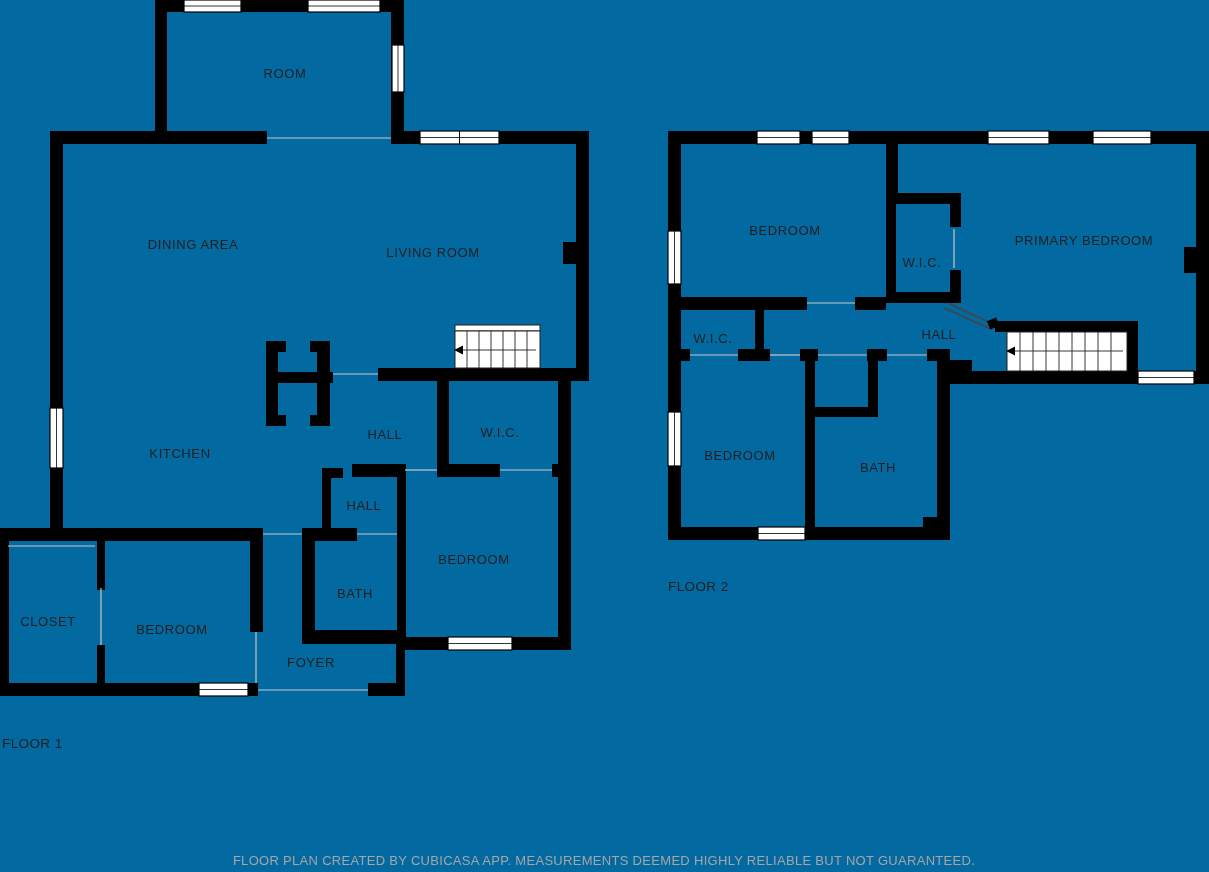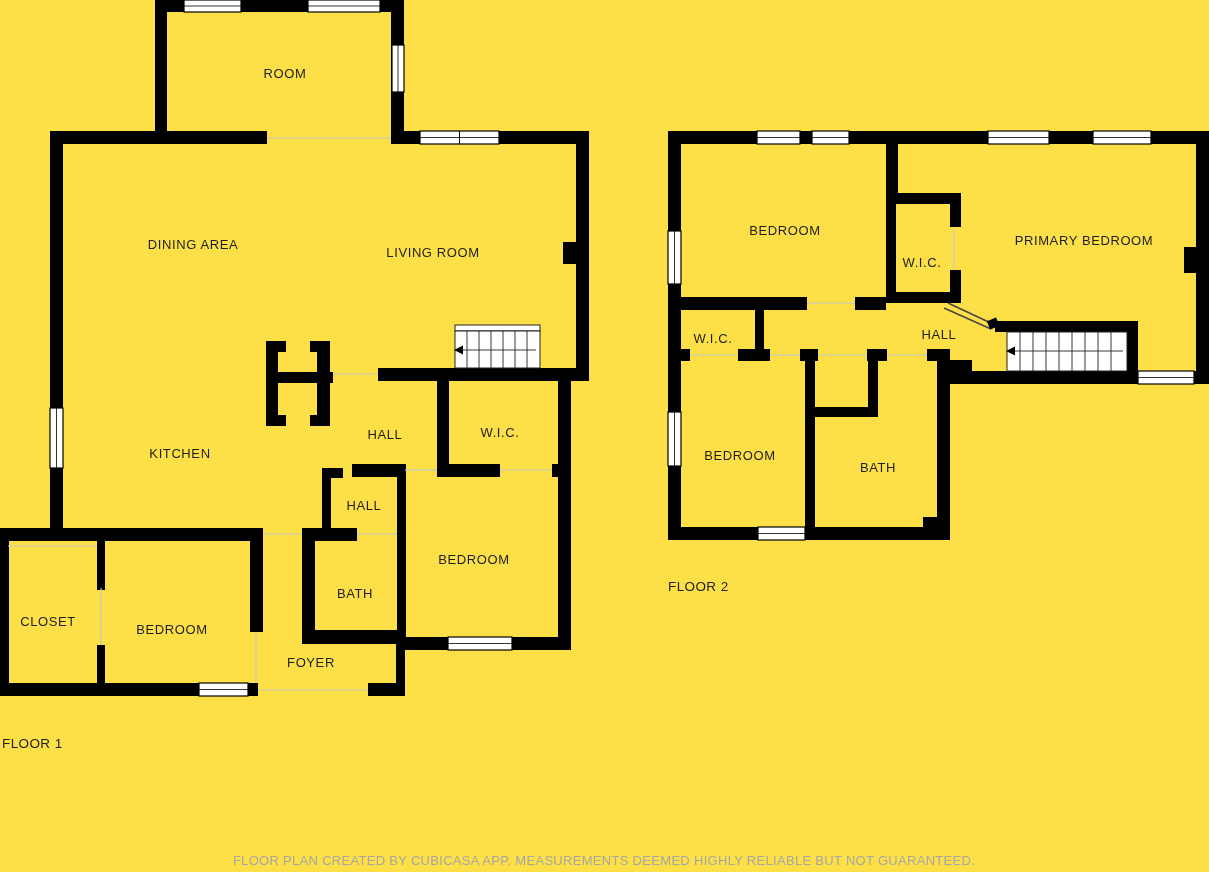--- a/index.html
+++ b/index.html
@@ -1,16 +1,16 @@
 <!DOCTYPE html>
 <html><head>
 <meta charset="utf-8">
 <style>
   html,body{margin:0;padding:0;background:#ffffff;}
-  .page{position:relative;width:1209px;height:872px;background:#fde047;overflow:hidden;}
+  .page{position:relative;width:1209px;height:872px;background:#0369a1;overflow:hidden;}
   svg{display:block;}
   .lbl{font-family:"Liberation Sans",sans-serif;font-size:13px;letter-spacing:.6px;fill:#1f1f1f;}
   .caption{font-family:"Liberation Sans",sans-serif;font-size:13.5px;letter-spacing:.4px;fill:#1f1f1f;}
   .footer{font-family:"Liberation Sans",sans-serif;font-size:13px;letter-spacing:.3px;fill:#a6a6a6;}
 </style>
 </head>
 <body>
 
 <div class="page">
 <svg width="1209" height="872" viewBox="0 0 1209 872" xmlns="http://www.w3.org/2000/svg">

